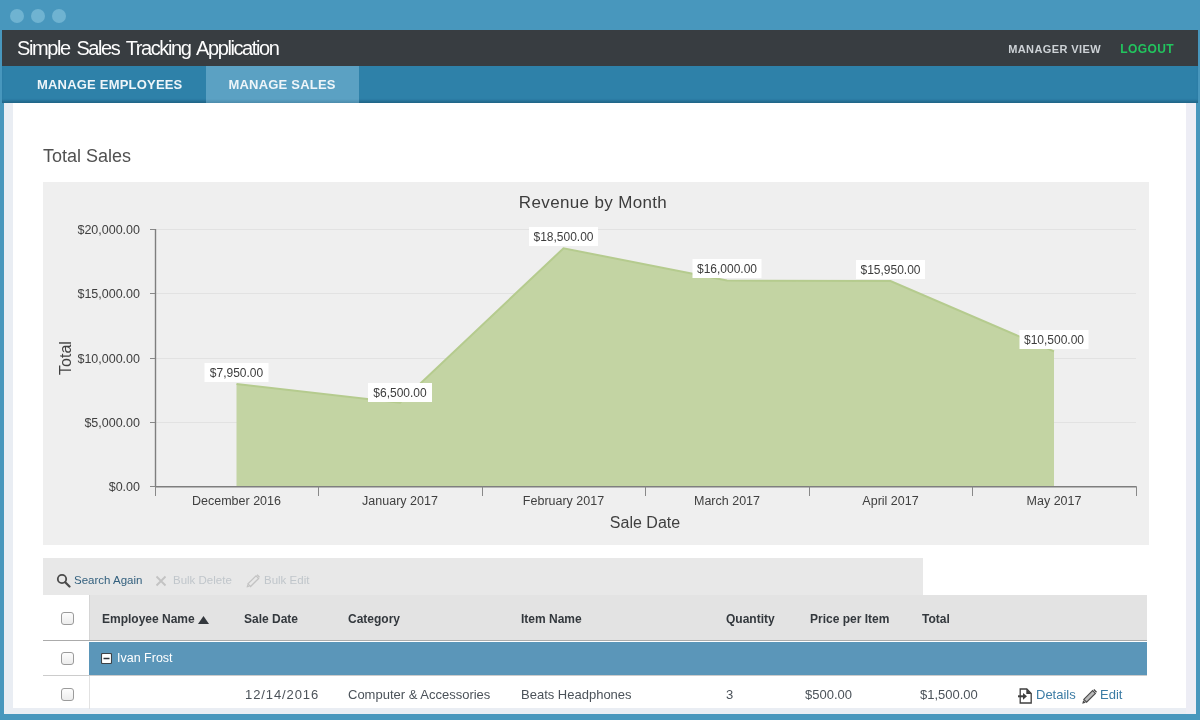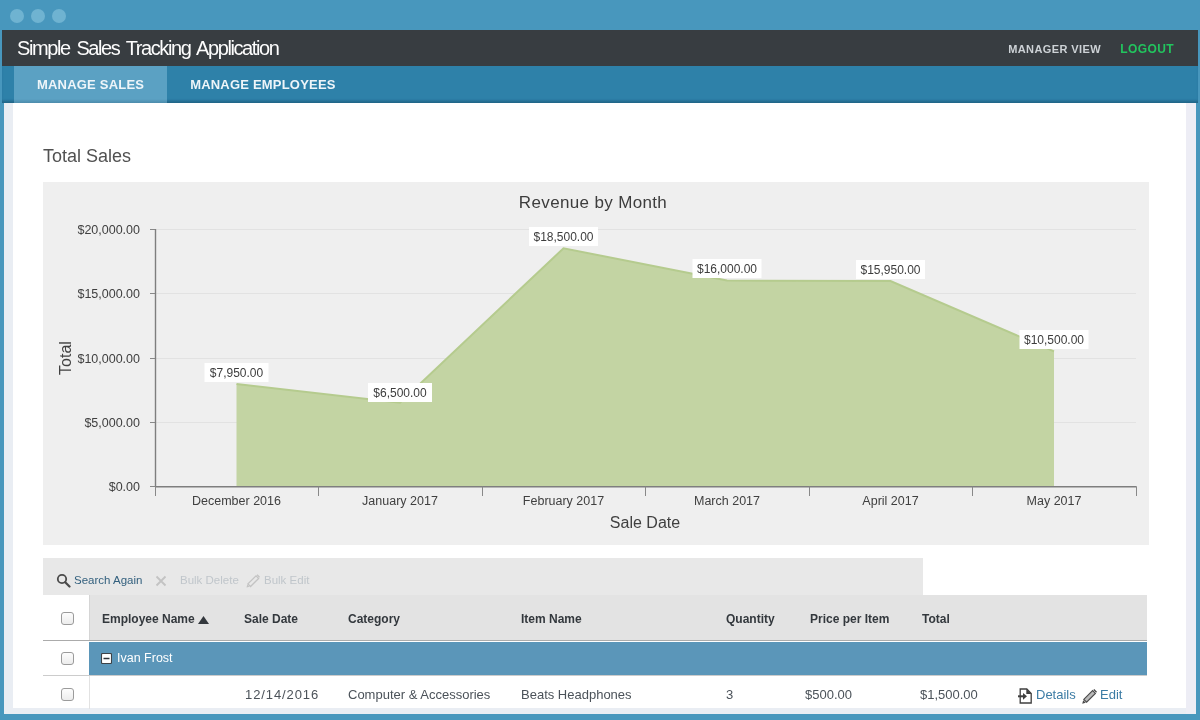--- a/index.html
+++ b/index.html
@@ -40,22 +40,22 @@
 <div class="dot" style="left:31px"></div>
 <div class="dot" style="left:52px"></div>
 
 <div id="hdr">
   <div class="title">Simple Sales Tracking Application</div>
   <div class="mv">MANAGER VIEW</div>
   <div class="lo">LOGOUT</div>
 </div>
 
 <div id="nav">
+  <div class="tab">MANAGE EMPLOYEES</div>
   <div class="tab active">MANAGE SALES</div>
-  <div class="tab">MANAGE EMPLOYEES</div>
   <div style="position:absolute;left:0;right:0;bottom:0;height:4px;background:linear-gradient(rgba(0,30,50,0),rgba(0,30,50,0.16));z-index:5"></div>
 </div>
 
 <div id="content"></div>
 <div id="lstrip"></div>
 <div id="rstrip"></div>
 <div id="bstrip"></div>
 
 <div id="totalsales">Total Sales</div>
 
@@ -131,21 +131,21 @@
 
 <div id="toolbar">
   <svg class="abs" style="left:13px;top:15px" width="15" height="15" viewBox="0 0 15 15">
     <circle cx="6" cy="6" r="4.2" fill="none" stroke="#4a4a4a" stroke-width="1.8"></circle>
     <line x1="9.2" y1="9.2" x2="13.5" y2="13.5" stroke="#4a4a4a" stroke-width="2.2" stroke-linecap="round"></line>
   </svg>
   <div class="tbitem on" style="left:31px">Search Again</div>
   <svg class="abs" style="left:112px;top:17px" width="12" height="12" viewBox="0 0 12 12">
     <path d="M1.5 1.5 L10.5 10.5 M10.5 1.5 L1.5 10.5" stroke="#c3c3c3" stroke-width="1.8"></path>
   </svg>
-  <div class="tbitem off" style="left:137px">Bulk Delete</div>
+  <div class="tbitem off" style="left:130px">Bulk Delete</div>
   <svg class="abs" style="left:203px;top:16px" width="15" height="14" viewBox="0 0 15 14">
     <path d="M0.5 13.5 L1.3 10.6 L3.4 12.7 Z" fill="#c3c3c3"></path>
     <path d="M1.9 9.9 L10 1.8 L12.6 4.4 L4.5 12.5 Z" fill="none" stroke="#c3c3c3" stroke-width="1.3"></path>
     <path d="M10.6 1.2 L11.5 0.3 L14 2.8 L13.1 3.7 Z" fill="#c3c3c3"></path>
   </svg>
   <div class="tbitem off" style="left:221px">Bulk Edit</div>
 </div>
 
 <div id="hrow">
   <div class="grey"></div>

